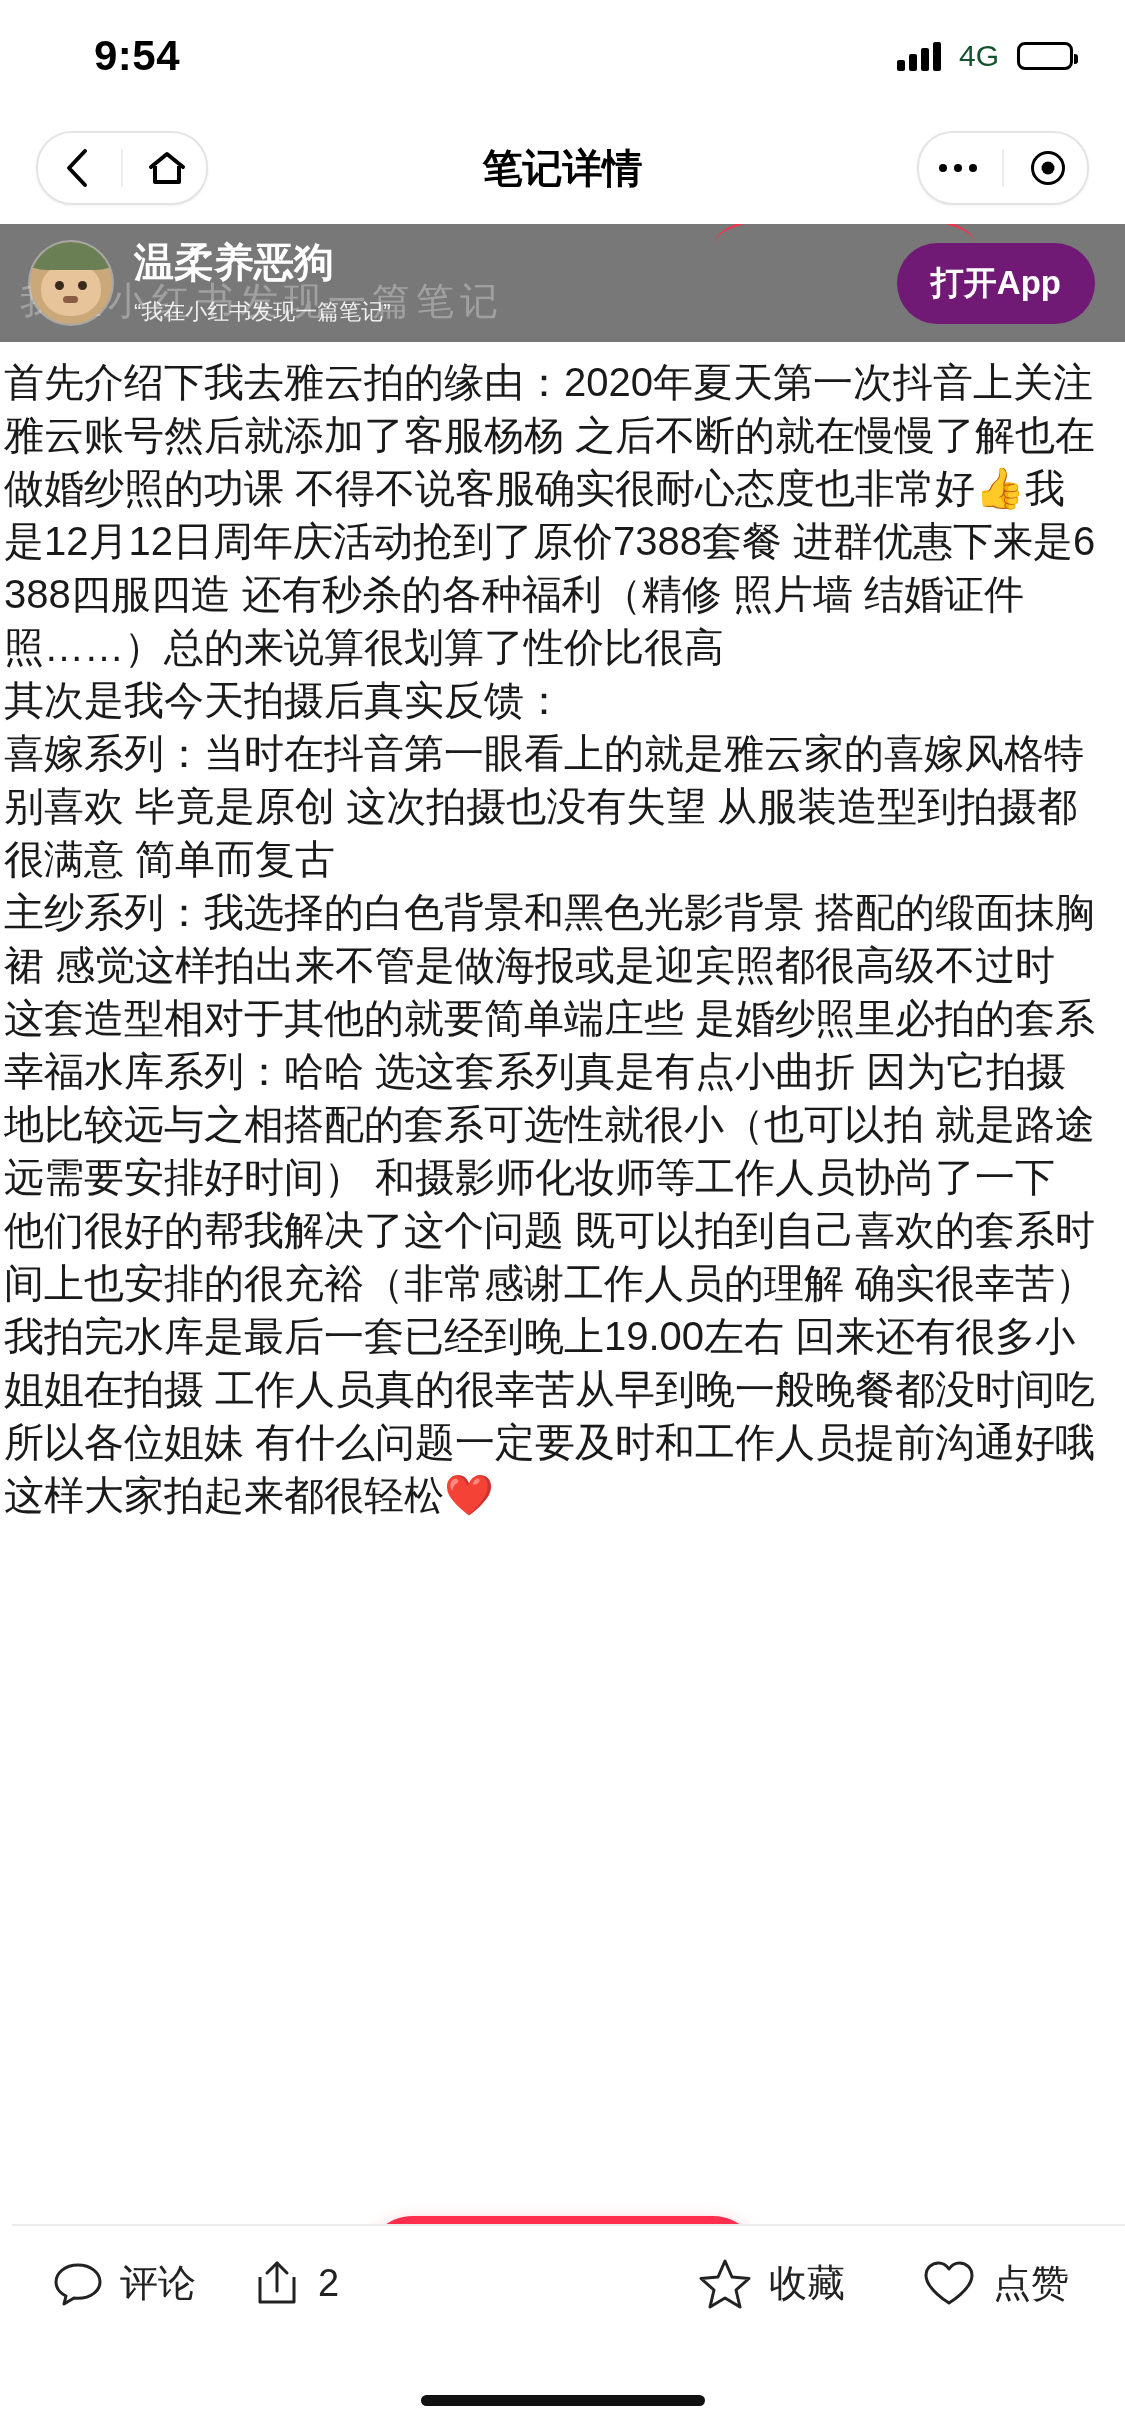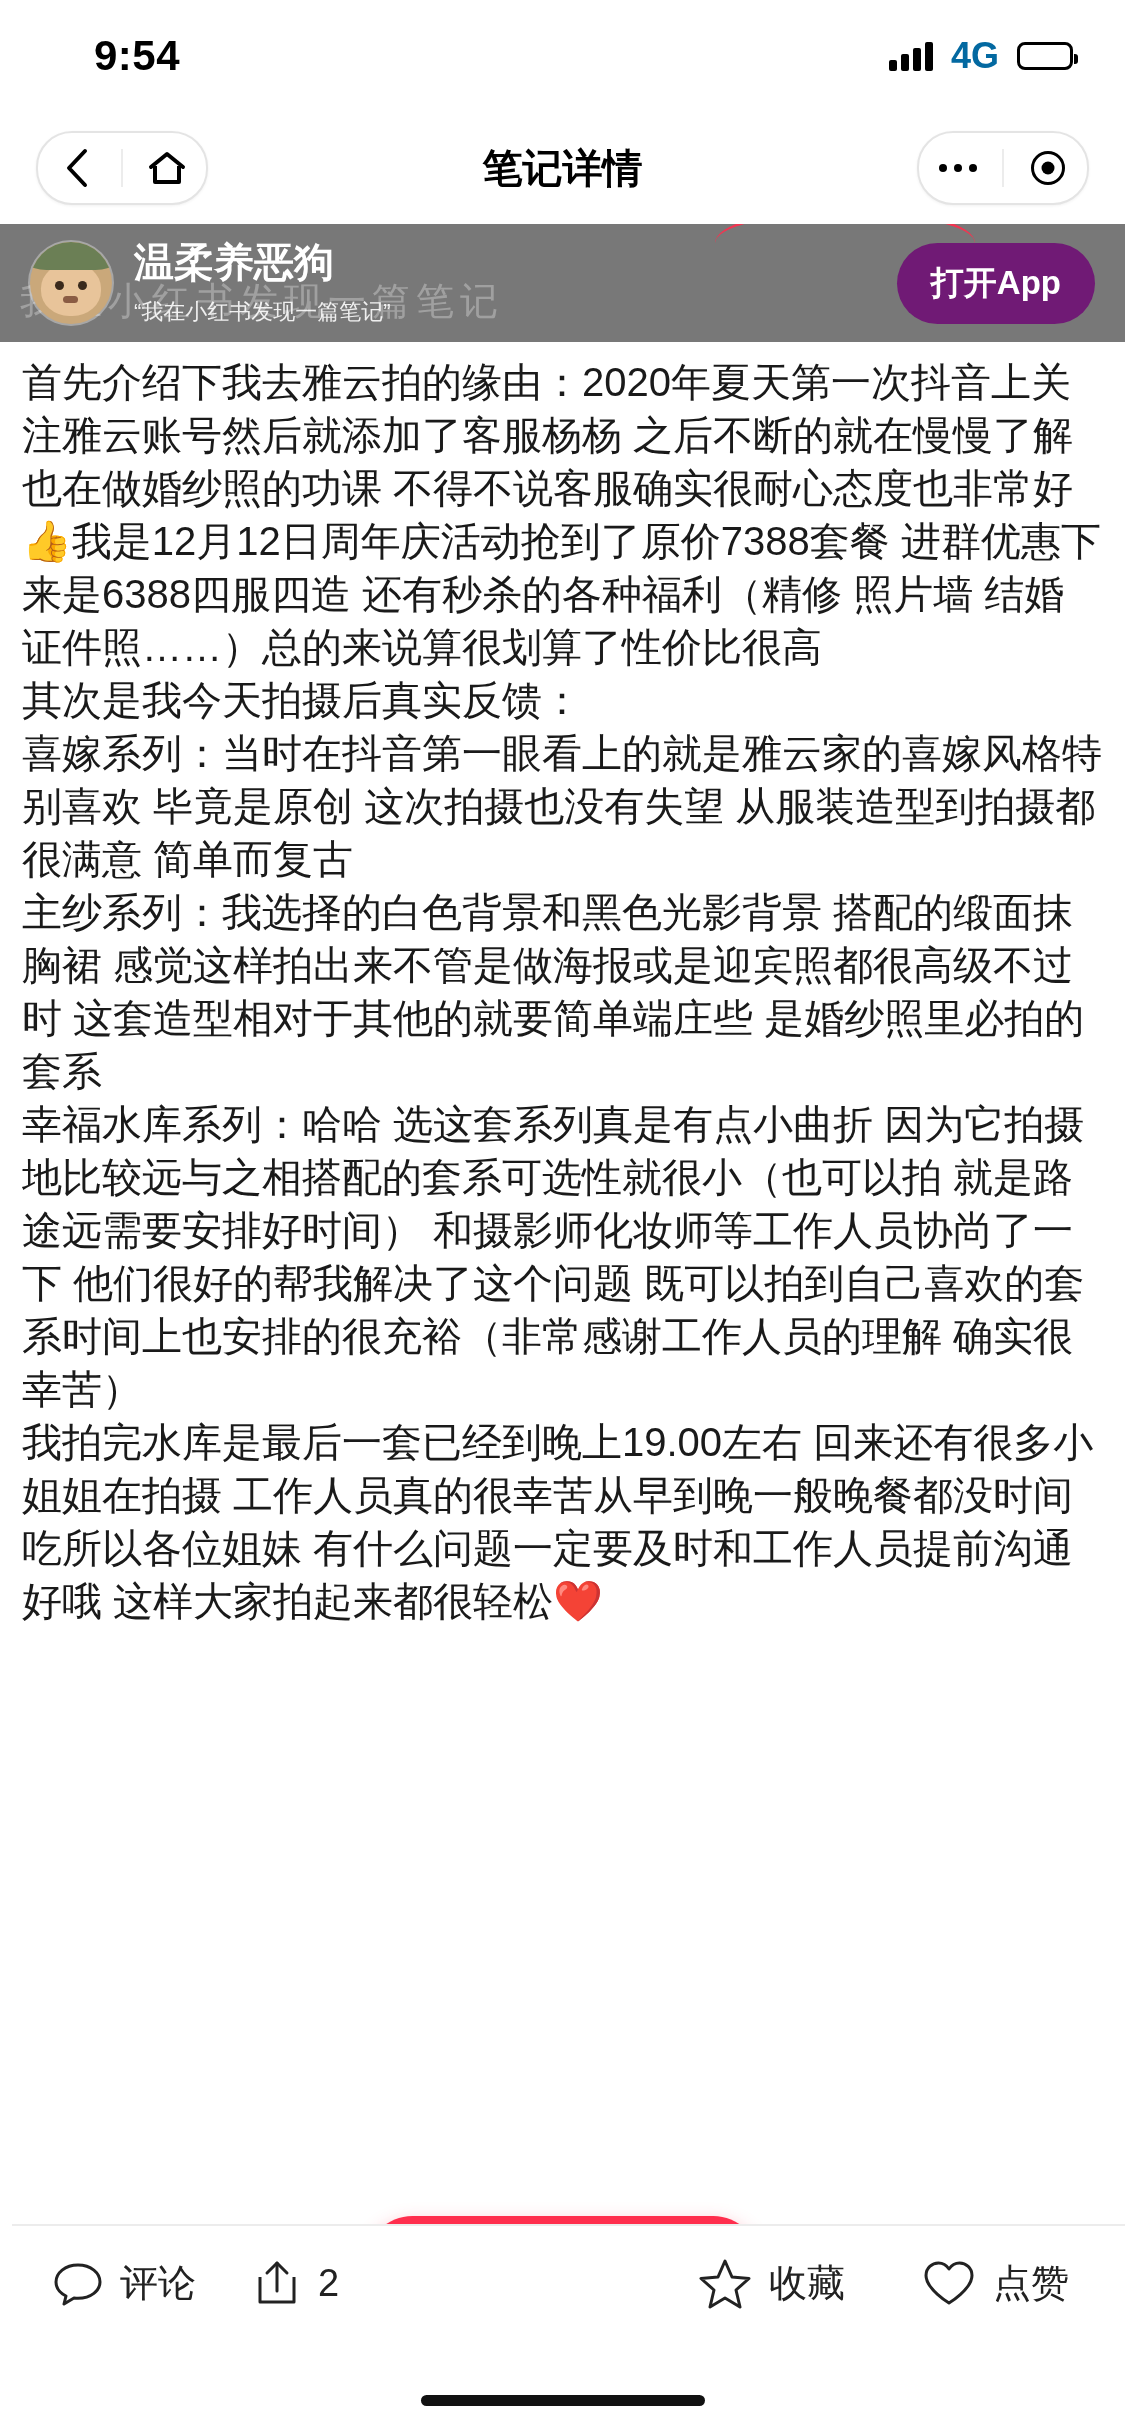--- a/index.html
+++ b/index.html
@@ -46,23 +46,23 @@
     display: block;
     width: 8px;
     background: #000;
     border-radius: 2px;
   }
   .signal-bars i:nth-child(1) { height: 11px; }
   .signal-bars i:nth-child(2) { height: 17px; }
   .signal-bars i:nth-child(3) { height: 23px; }
   .signal-bars i:nth-child(4) { height: 29px; }
   .net-label {
-    font-size: 36px;
-    font-weight: bold;
-    color: #0369a1;
+    font-size: 30px;
+    font-weight: normal;
+    color: #14532d;
     margin: 0 4px;
   }
   .battery {
     width: 56px;
     height: 28px;
     border: 3px solid #000;
     border-radius: 8px;
     position: relative;
     box-sizing: border-box;
     padding: 3px;
@@ -247,21 +247,21 @@
     top: -16px;
     width: 260px;
     height: 30px;
     border-top: 5px solid #ff2e4d;
     border-radius: 50% 50% 0 0 / 100% 100% 0 0;
     opacity: 0.9;
   }
 
   
   .content {
-    padding: 14px 22px 0 22px;
+    padding: 14px 22px 0 4px;
     box-sizing: border-box;
     height: 1448px;
     overflow: hidden;
     position: relative;
   }
   .para {
     font-size: 40px;
     line-height: 53px;
     color: #1a1a1a;
     margin: 0 0 0 0;

